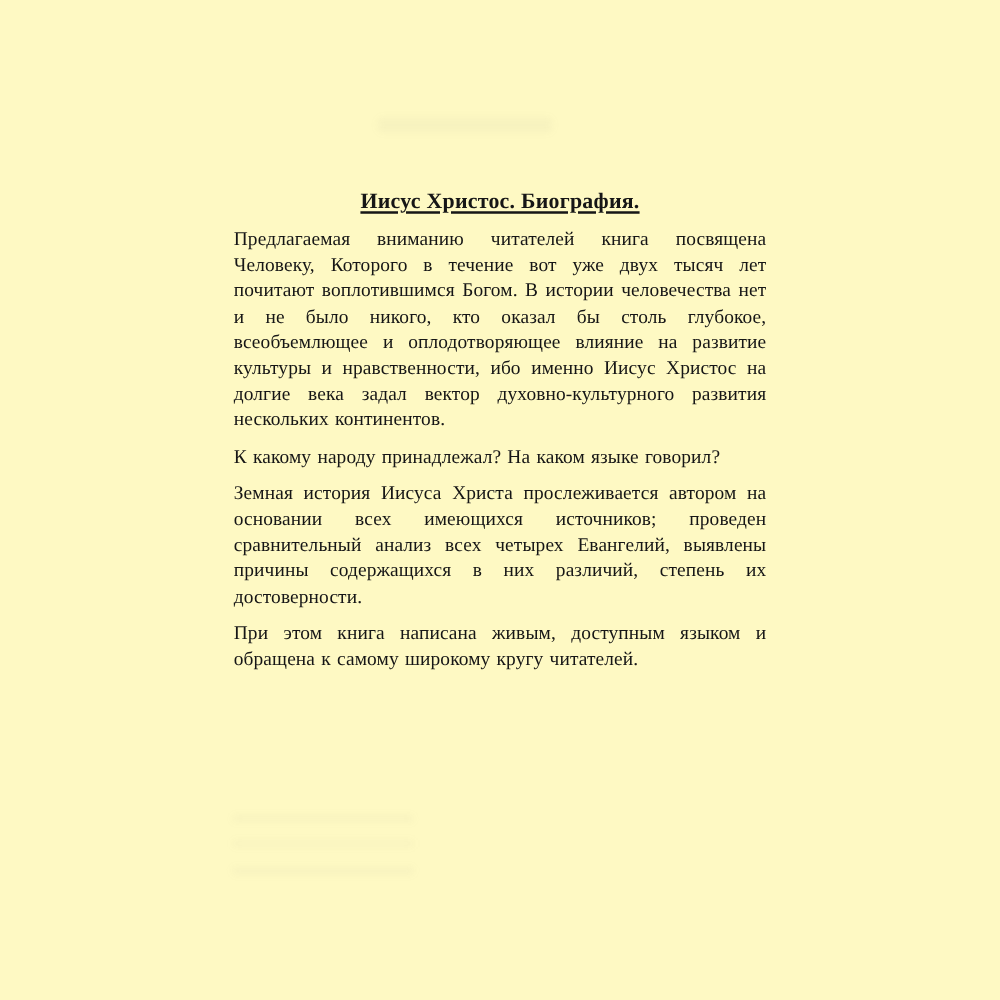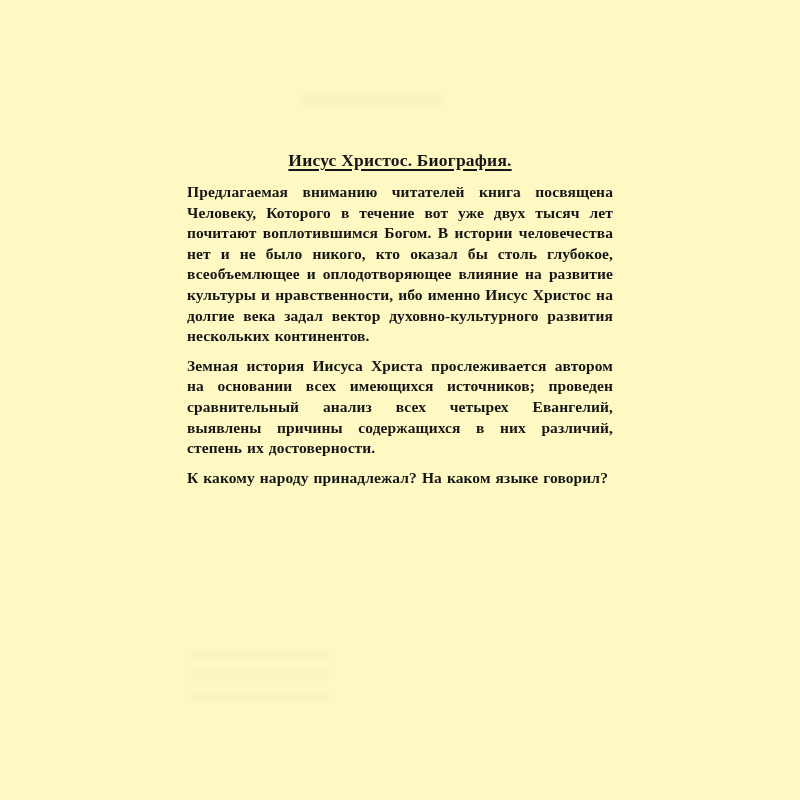--- a/index.html
+++ b/index.html
@@ -31,21 +31,21 @@
     text-decoration-thickness: 1.5px;
     text-underline-offset: 3px;
     letter-spacing: 0.2px;
   }
   .title-block {
     margin-bottom: 7px;
   }
   .para {
     margin: 0 0 9px 0;
     font-size: 15.5px;
-    font-weight: bold;
+    font-weight: normal;
     line-height: 20.6px;
     text-align: justify;
     letter-spacing: 0.1px;
     word-spacing: 1px;
   }
   .watermark {
     position: absolute;
     pointer-events: none;
     filter: blur(3px);
   }
@@ -83,22 +83,23 @@
 
   <div class="content">
 
     <div class="title-block">
       <div class="title-line">Иисус Христос. Биография.</div>
     </div>
 
     <p class="para">Предлагаемая вниманию читателей книга посвящена Человеку, Которого в течение вот уже двух тысяч лет почитают воплотившимся Богом. В истории человечества нет и не было никого, кто оказал бы столь глубокое, всеобъемлющее и оплодотворяющее влияние на развитие культуры и нравственности, ибо именно Иисус Христос на долгие века задал вектор духовно-культурного развития нескольких континентов.</p>
 
 
+    <p class="para">К какому народу принадлежал? На каком языке говорил?</p>
+
     <p class="para">Земная история Иисуса Христа прослеживается автором на основании всех имеющихся источников; проведен сравнительный анализ всех четырех Евангелий, выявлены причины содержащихся в них различий, степень их достоверности.</p>
 
-    <p class="para">К какому народу принадлежал? На каком языке говорил?</p>
-
+    <p class="para">При этом книга написана живым, доступным языком и обращена к самому широкому кругу читателей.</p>
 
   </div>
 
   <div class="watermark watermark-bottom"></div>
 
 </div>
 
 </body></html>

